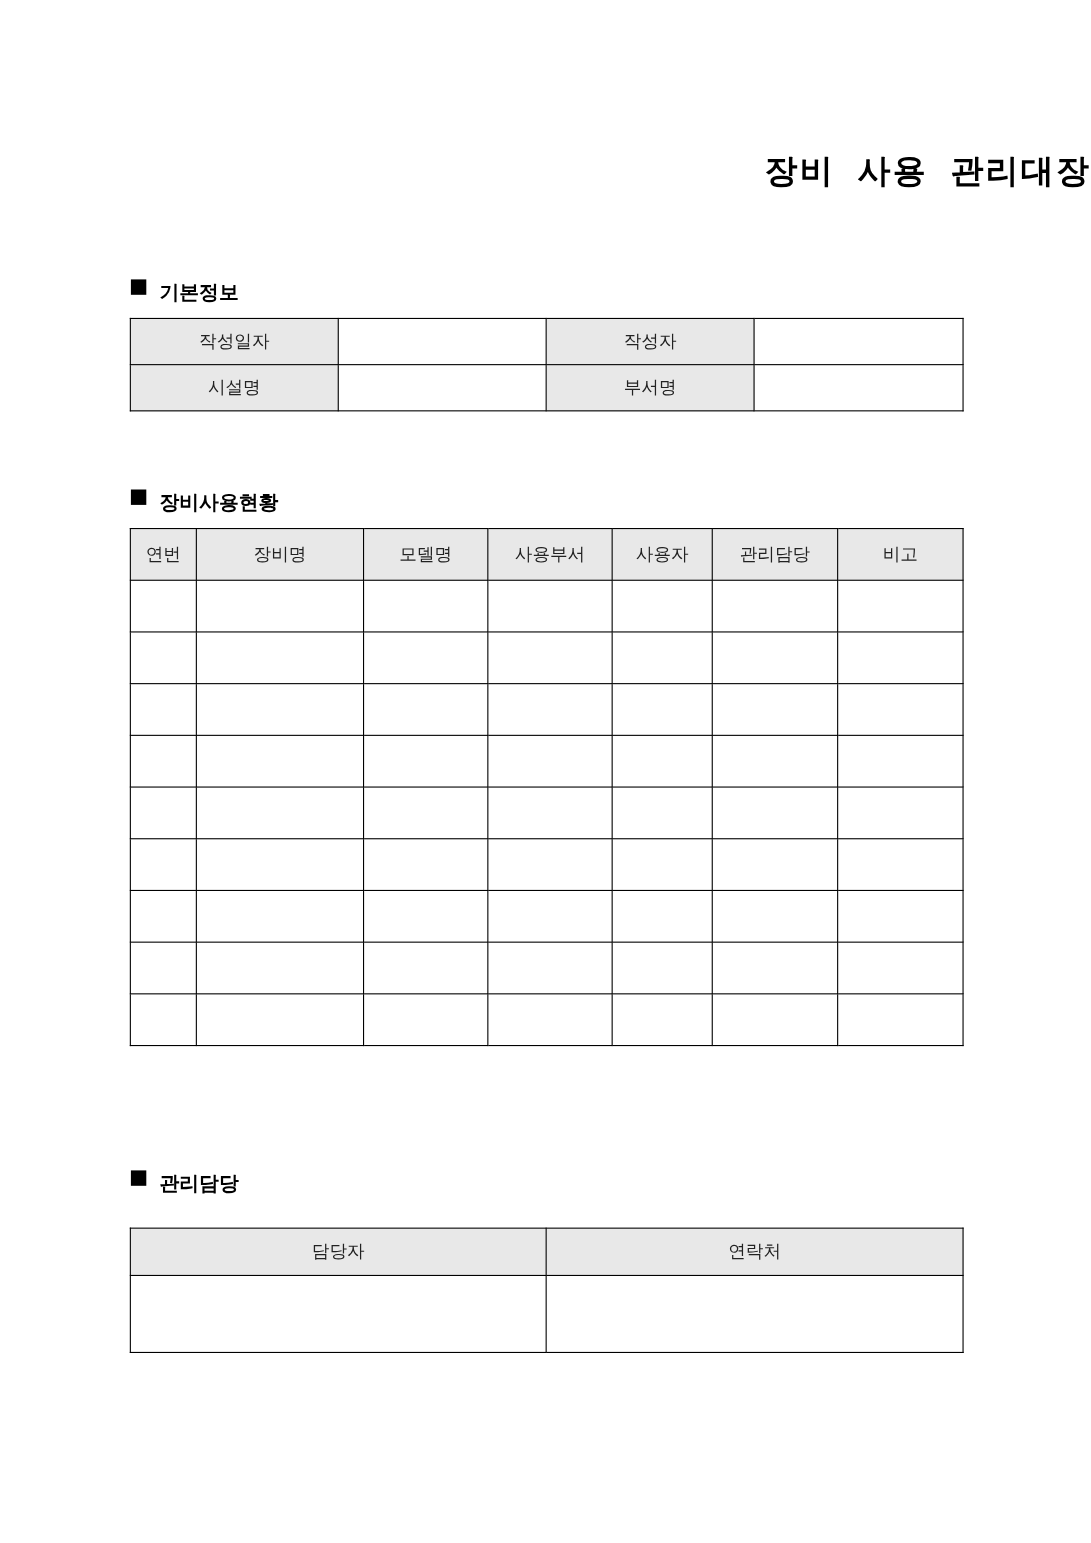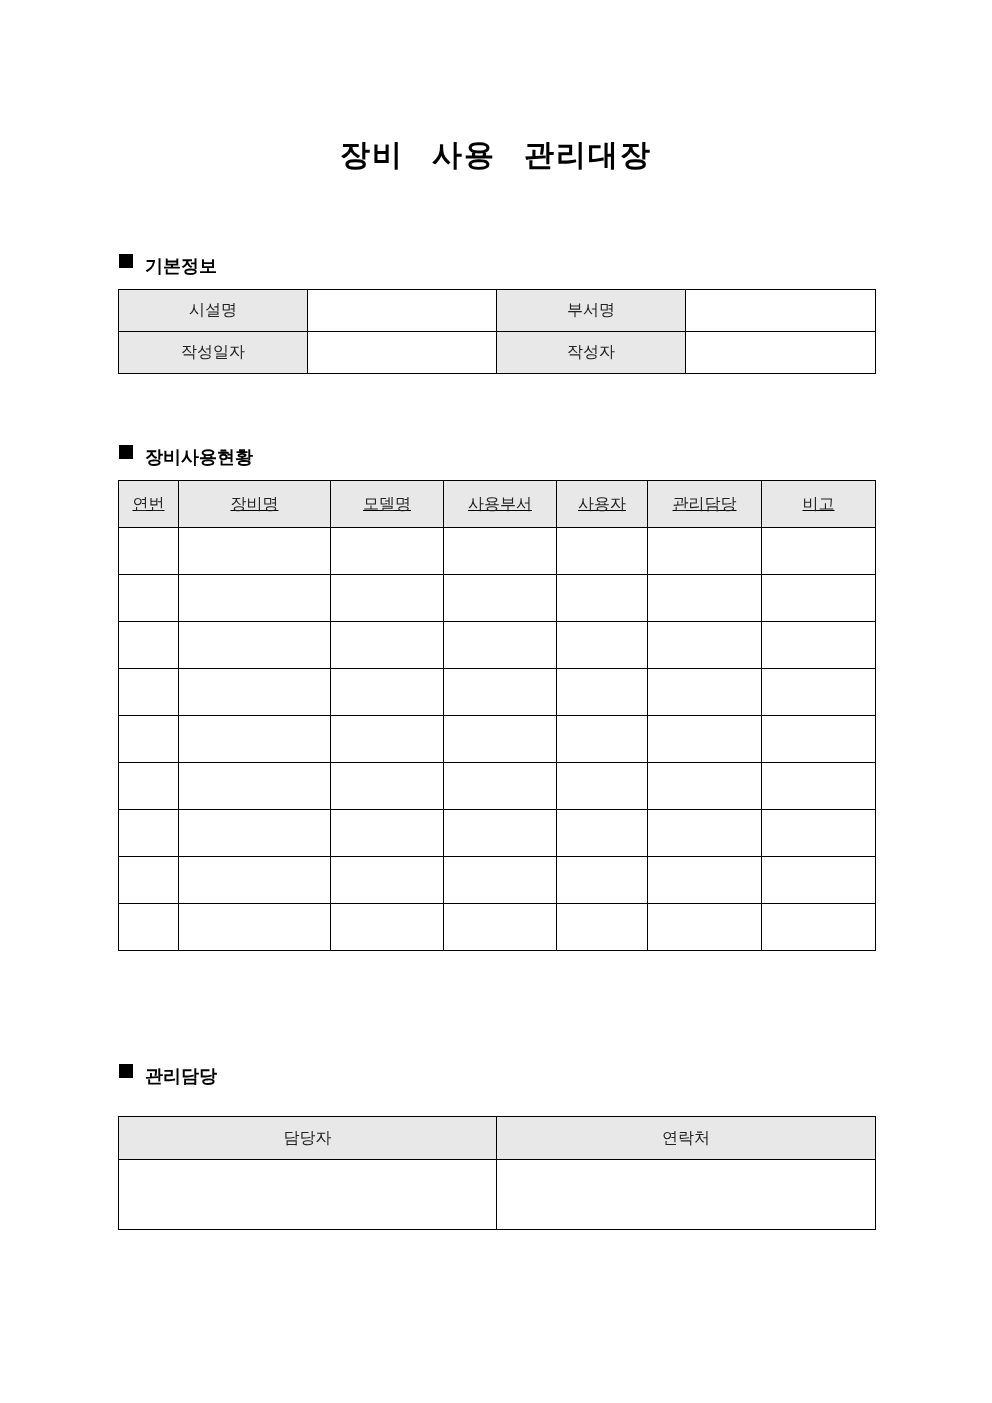--- a/index.html
+++ b/index.html
@@ -1,25 +1,25 @@
 <!DOCTYPE html>
 <html><head>
 <meta charset="utf-8">
 <style>
   html, body { margin: 0; padding: 0; background: #ffffff; }
   body { width: 992px; height: 1403px; position: relative; font-family: "DejaVu Sans", "Liberation Sans", sans-serif; color: #000; }
-  .title { position: absolute; left: 0; width: 992px; top: 135px; text-align: center; font-size: 30px; font-weight: bold; letter-spacing: 2px; word-spacing: 8px; font-family: Liberation Mono, monospace; }
+  .title { position: absolute; left: 0; width: 992px; top: 135px; text-align: right; font-size: 30px; font-weight: bold; letter-spacing: 2px; word-spacing: 8px; }
   .section-title { position: absolute; left: 119px; font-size: 18px; font-weight: bold; display: flex; }
   .section-title .sq { width: 14px; height: 14px; background: #000; display: inline-block; margin-right: 12px; }
   table { position: absolute; left: 118px; border-collapse: collapse; table-layout: fixed; }
   td { border: 1px solid #000; padding: 0; text-align: center; vertical-align: middle; font-size: 16px; color: #222; }
   td.head { background: #e8e8e8; }
   #t-basic { top: 289px; width: 757px; }
   #t-basic td { height: 41px; }
-  #t-usage { top: 480px; width: 757px; text-decoration: underline; }
+  #t-usage { top: 480px; width: 757px; }
   #t-usage tr.hdr td { height: 46px; }
   #t-usage tr.row td { height: 46px; }
   #t-manager { top: 1116px; width: 757px; }
   #t-manager tr.hdr td { height: 42px; }
   #t-manager tr.body td { height: 69px; }
 </style>
 </head>
 <body>
 
 <div class="title">장비 사용 관리대장</div>
@@ -30,29 +30,29 @@
 </div>
 <table id="t-basic">
   <colgroup>
       <col style="width:189px">
       <col style="width:189px">
       <col style="width:189px">
       <col style="width:190px">
     </colgroup>
   <tbody>
       <tr>
+    <td class="head">작성일자</td>
+    <td></td>
+    <td class="head">작성자</td>
+    <td></td>
+  </tr>
+  <tr>
     <td class="head">시설명</td>
     <td></td>
     <td class="head">부서명</td>
-    <td></td>
-  </tr>
-  <tr>
-    <td class="head">작성일자</td>
-    <td></td>
-    <td class="head">작성자</td>
     <td></td>
   </tr>
 </tbody>
   </table>
 
 <div class="section-title" style="top:445px;">
   <span class="sq"></span>
   <span>장비사용현황</span>
 </div>
 <table id="t-usage">

